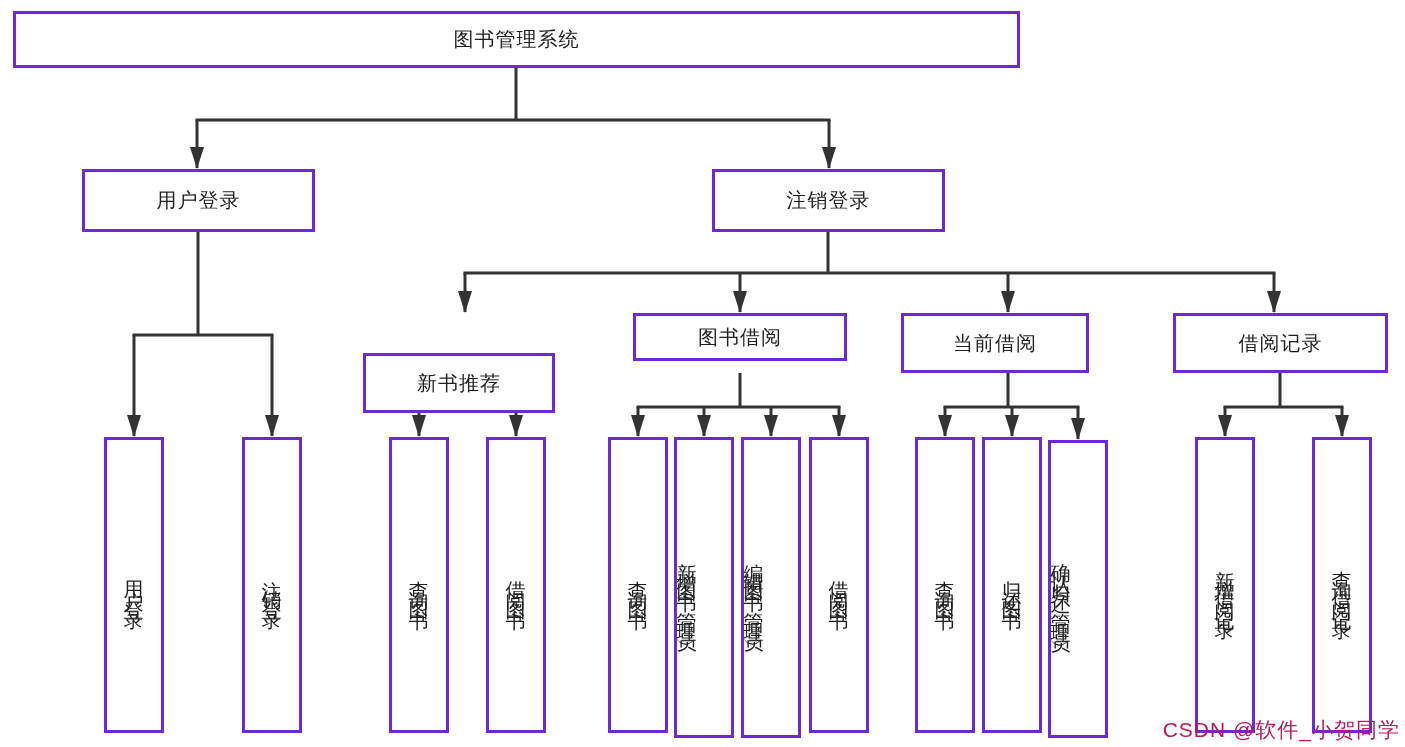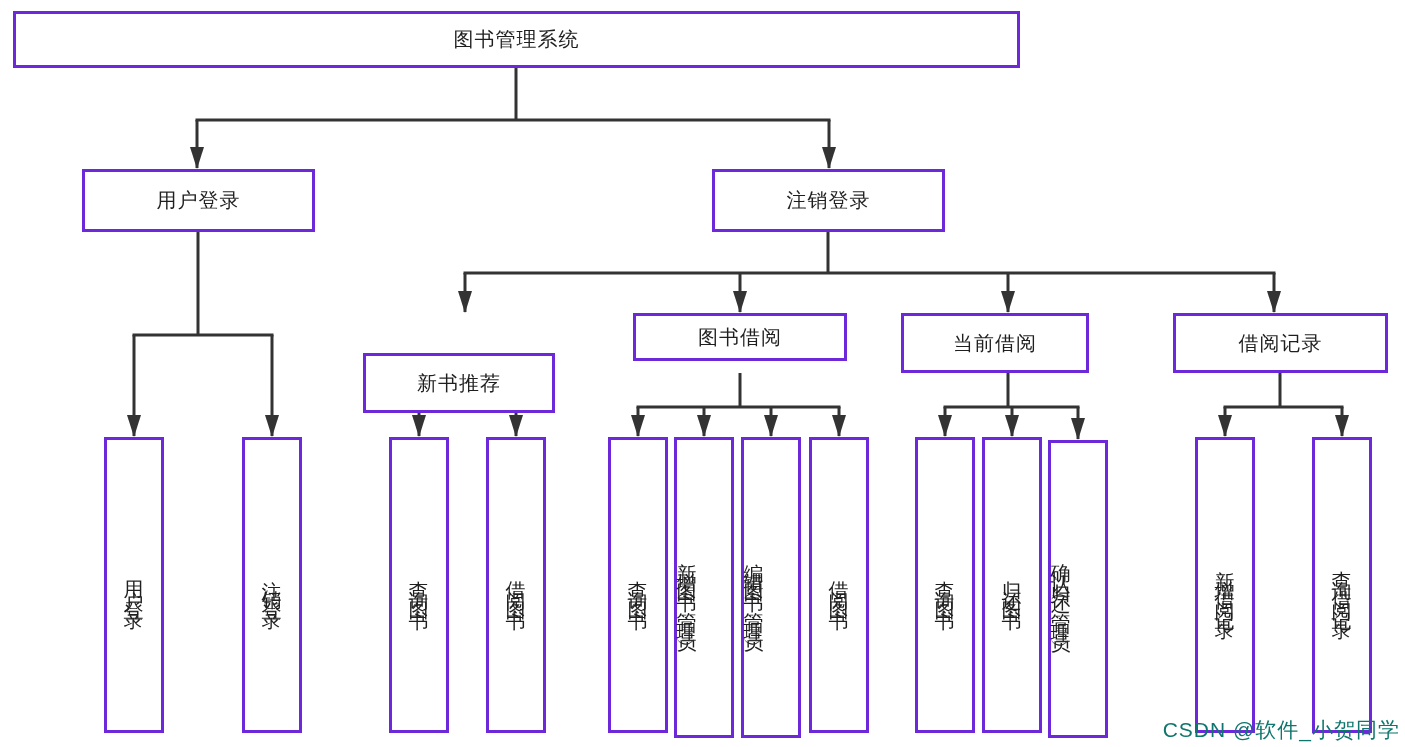--- a/index.html
+++ b/index.html
@@ -35,21 +35,21 @@
     letter-spacing: 10px;
     line-height: 1;
   }
   .vnode.top { align-items: center; justify-content: flex-start; }
   .vnode.top span { padding-top: 8px; }
   .watermark {
     position: absolute;
     right: 5px;
     bottom: 3px;
     font-size: 21px;
-    color: #0f766e;
+    color: #be185d;
     letter-spacing: 1px;
     z-index: 3;
     white-space: nowrap;
   }
 </style>
 </head>
 <body>
 
 <div id="canvas">
 

